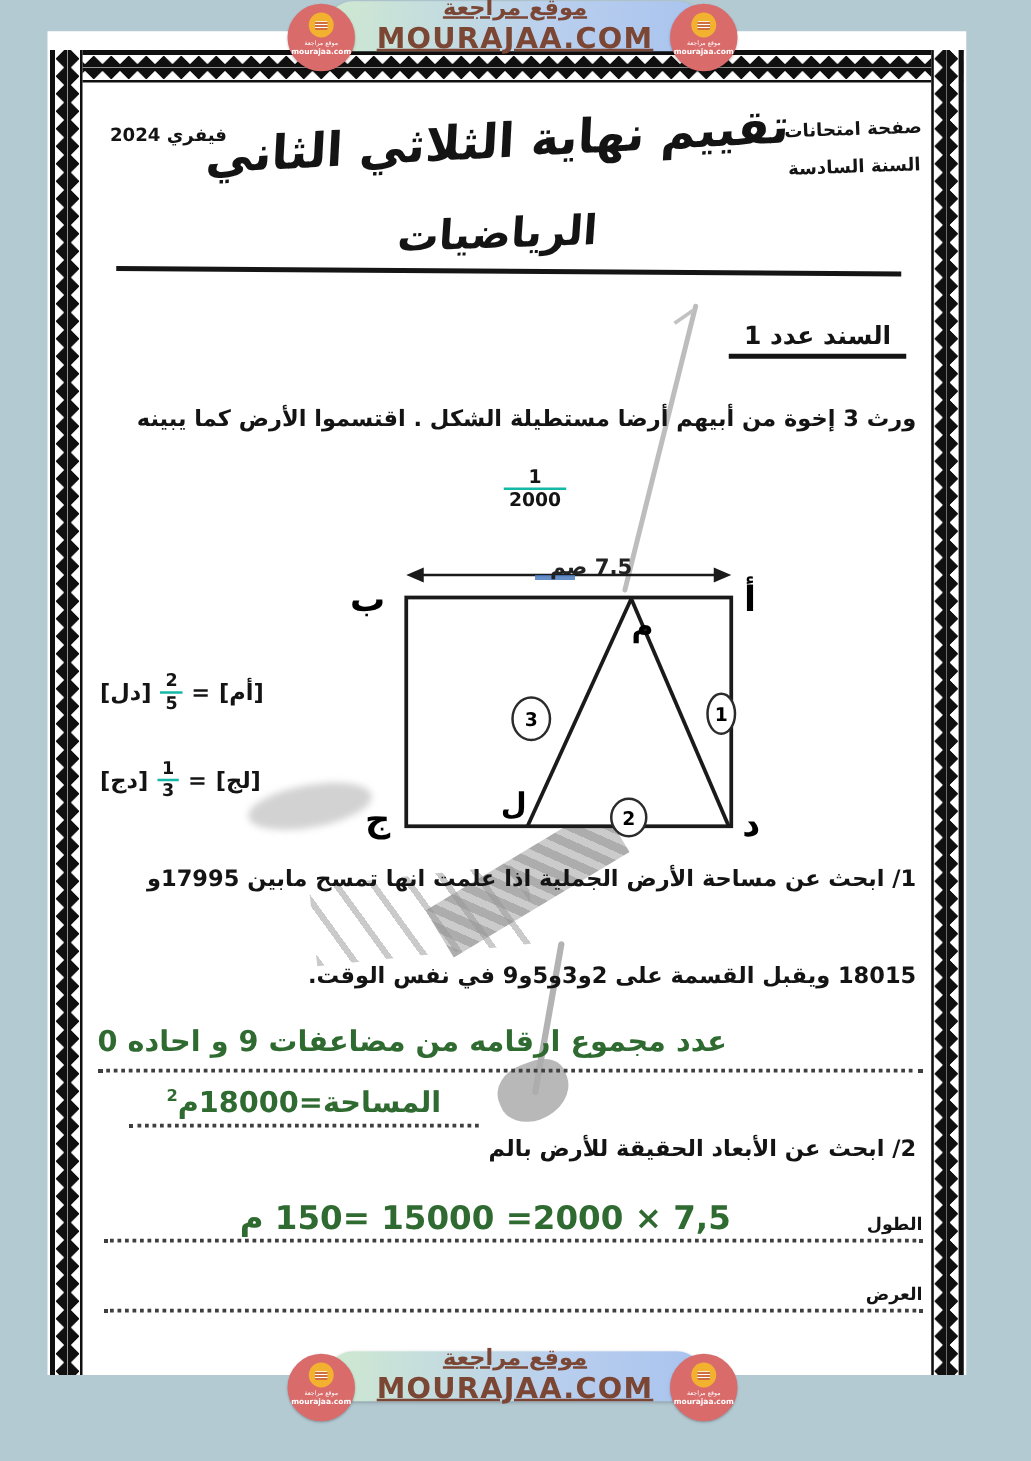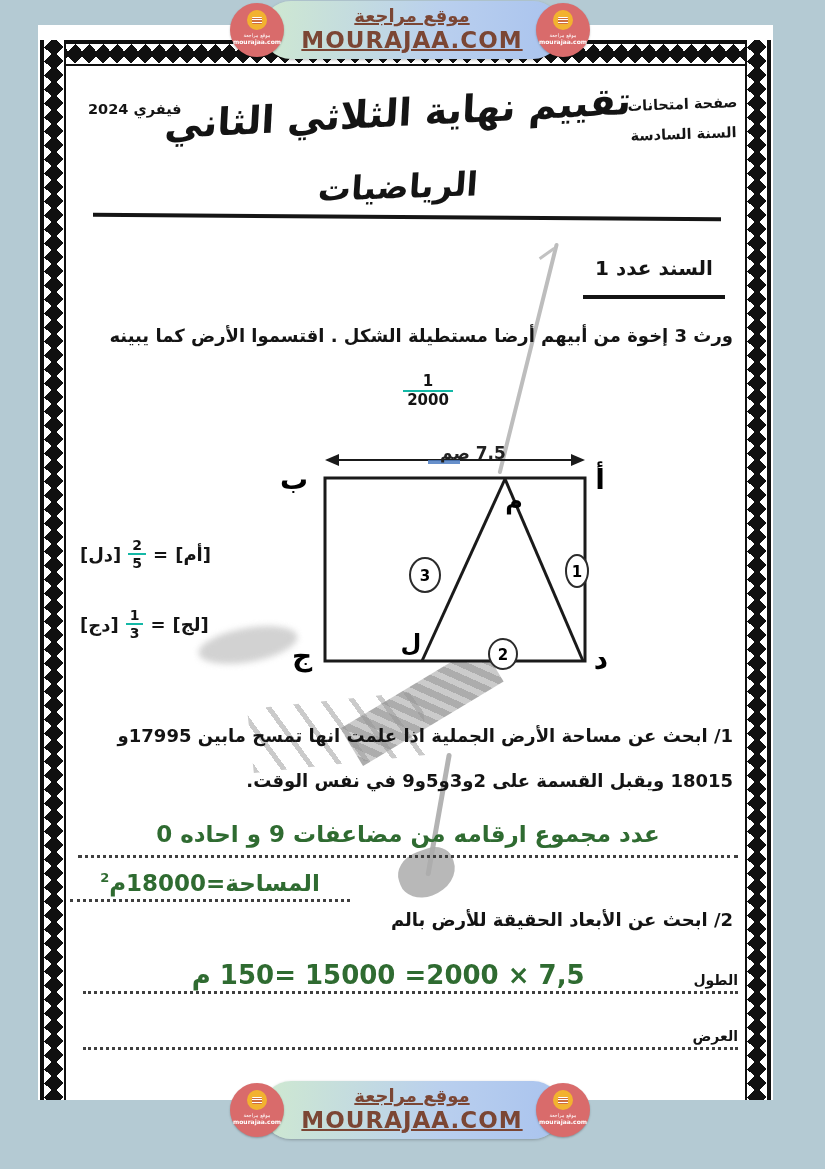--- a/index.html
+++ b/index.html
@@ -43,47 +43,47 @@
   .el{position:absolute;z-index:2;}
   .meta-corner{top:64px;left:580px;width:130px;text-align:center;font-weight:bold;font-size:14.5px;
                line-height:2.1;transform:rotate(-2deg);}
   .date{top:76px;left:50px;font-weight:bold;font-size:14.5px;}
   .doc-title{top:66px;left:100px;width:520px;text-align:center;font-size:38px;font-weight:bold;
              transform:rotate(-3deg) skewX(-6deg);}
   .doc-subject{top:142px;left:200px;width:320px;text-align:center;font-size:33px;font-weight:bold;
                transform:rotate(-2deg) skewX(-6deg);}
   .rule{top:190px;left:55px;width:628px;height:4px;background:#151515;transform:rotate(0.4deg);}
   .sec-heading{top:231px;left:545px;width:142px;text-align:center;font-size:20px;font-weight:bold;
-               border-bottom:4px solid #141414;padding-bottom:15px;}
+               border-bottom:4px solid #141414;padding-bottom:3px;}
   .stmt1{top:300px;left:45px;right:40px;text-align:right;font-size:18px;font-weight:bold;}
   .stmt2{top:348px;left:220px;width:340px;display:flex;align-items:center;justify-content:center;
          gap:10px;font-size:18px;font-weight:bold;}
   .frac{display:inline-flex;flex-direction:column;align-items:center;line-height:1.15;
         font-size:15px;font-weight:bold;}
   .frac .den{border-top:2px solid #14b8a6;padding:0 4px;}
   .eq{left:42px;display:flex;align-items:center;gap:7px;font-size:18px;font-weight:bold;}
   .eq1{top:512px;} .eq2{top:582px;}
   .eq .frac{font-size:14px;}
   .figure{left:240px;top:418px;width:340px;height:250px;}
   .q-line{left:45px;right:40px;text-align:right;font-size:18px;font-weight:bold;}
-  .q1l1{top:700px;} .q1l2{top:745px;} .q2p{top:884px;}
+  .q1l1{top:668px;} .q1l2{top:745px;} .q2p{top:884px;}
   .answer{color:#2f6b31;font-weight:bold;}
-  .ans1{top:790px;left:40px;right:35px;height:40px;text-align:center;font-size:23px;
+  .ans1{top:790px;left:40px;right:35px;height:40px;text-align:left;font-size:23px;
         border-bottom:3.5px dotted #3f3f3f;line-height:38px;}
-  .ans2{top:834px;left:32px;width:280px;height:40px;text-align:center;font-size:23px;
+  .ans2{top:834px;left:65px;width:280px;height:40px;text-align:center;font-size:23px;
         border-bottom:3.5px dotted #3f3f3f;line-height:38px;}
   .ans2 sup{font-size:13px;}
   .qrow{left:45px;right:35px;height:46px;display:flex;align-items:flex-end;
         border-bottom:3.5px dotted #3f3f3f;}
   .qrow1{top:920px;} .qrow2{top:976px;}
   .qrow .lbl{font-size:14px;font-weight:bold;padding-bottom:3px;text-align:right;}
   .qrow .ansr{flex:1;text-align:center;font-size:26px;line-height:1.2;}
 
   
-  .banner{position:absolute;left:230px;width:360px;height:58px;z-index:5;}
+  .banner{position:absolute;left:230px;width:360px;height:40px;z-index:5;}
   .banner-top{top:1px;} .banner-bottom{top:1081px;}
   .pill{position:absolute;left:32px;right:28px;top:0;bottom:0;border-radius:29px;
         background:linear-gradient(95deg,#cfe9d0,#b9cfee 60%,#a9c3ee);
         display:flex;flex-direction:column;align-items:center;justify-content:center;
         box-shadow:0 1px 3px rgba(0,0,0,.25);}
   .site-ar{font-size:18px;font-weight:bold;color:#7b4634;text-decoration:underline;
            text-decoration-thickness:2px;line-height:1.2;}
   .site-domain{font-size:23px;font-weight:bold;color:#7b4634;text-decoration:underline;
                text-decoration-thickness:2px;letter-spacing:1px;line-height:1.2;}
   .logo{position:absolute;top:2px;width:54px;height:54px;border-radius:50%;background:#d96b6b;

